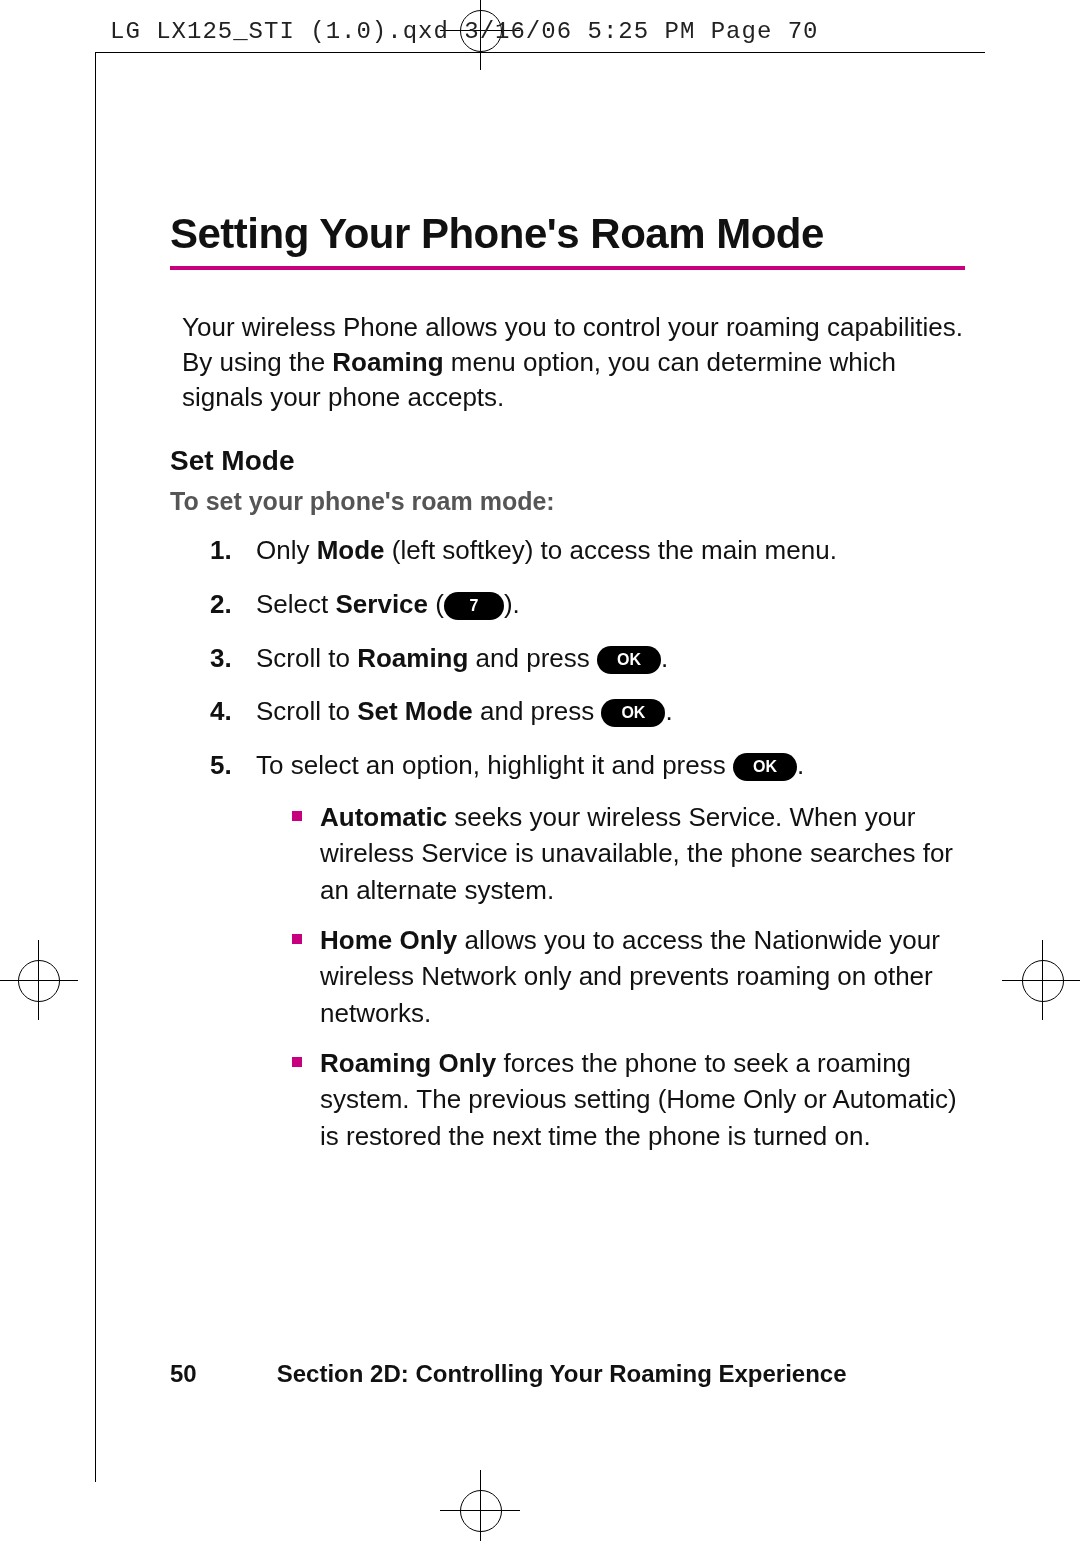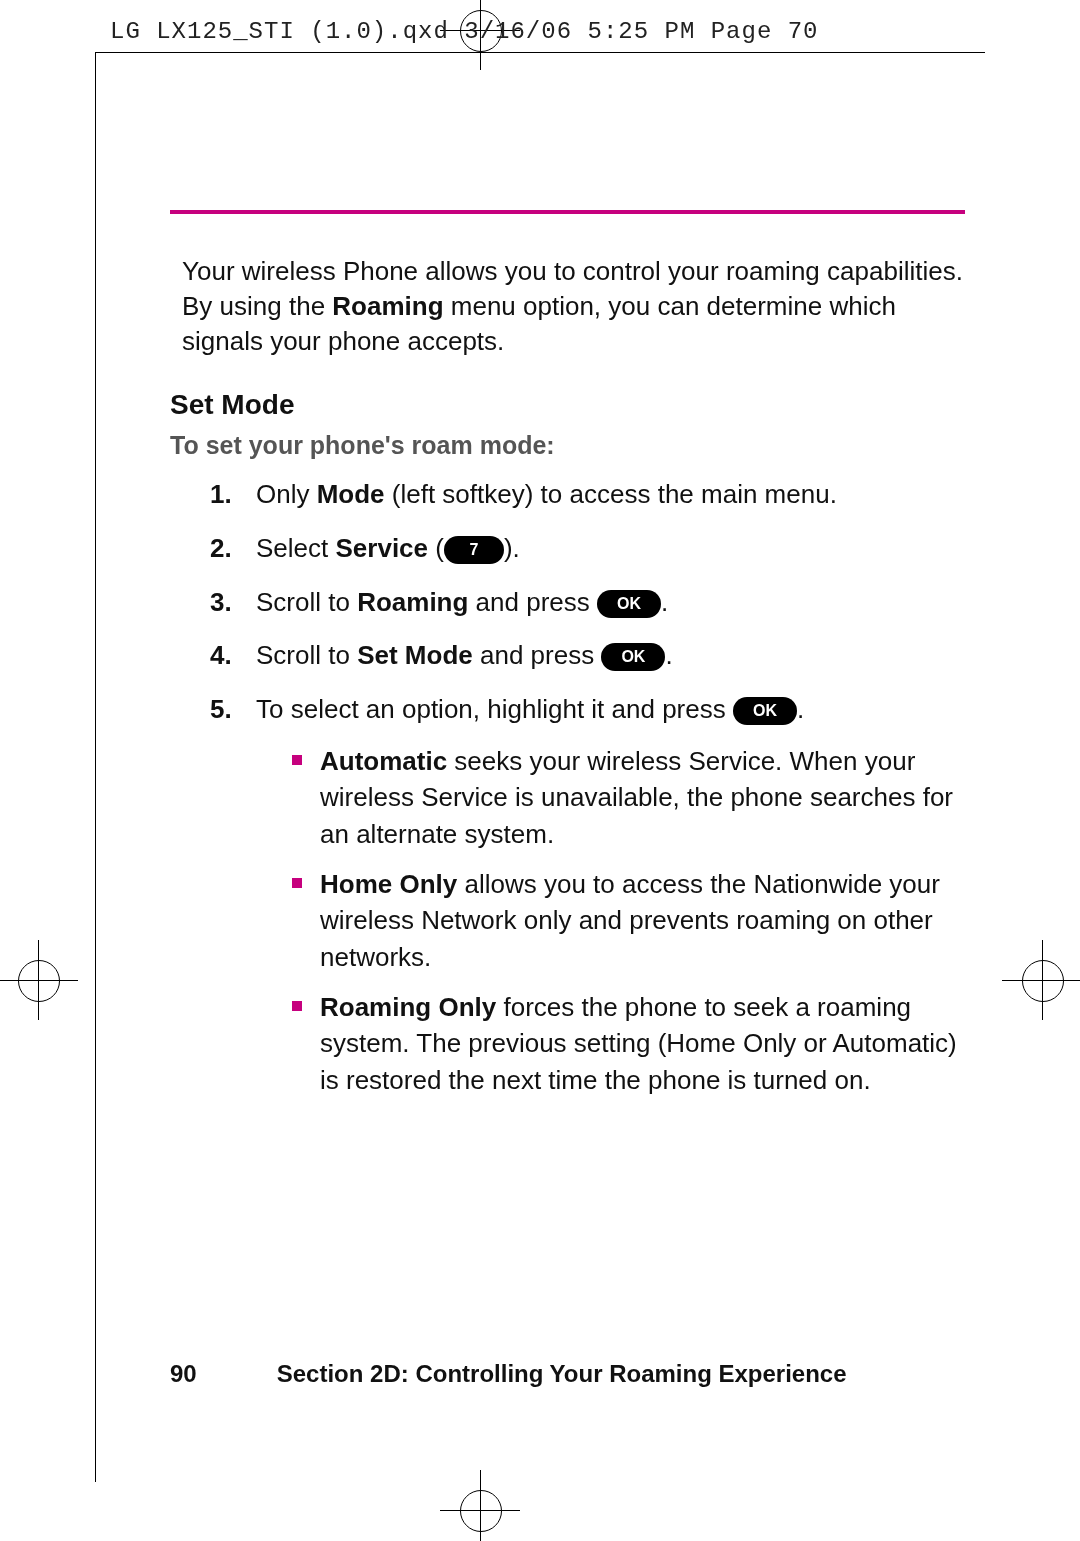--- a/index.html
+++ b/index.html
@@ -59,20 +59,21 @@
   <div class="reg reg-right">
       <div class="circ"></div>
     </div>
 
   <div class="frame-top"></div>
   <div class="frame-left"></div>
 
   <div class="slug">LG LX125_STI (1.0).qxd  3/16/06  5:25 PM  Page 70</div>
 
   <div class="col">
+    <h1 class="title">Setting Your Phone's Roam Mode</h1>
     <div class="rule"></div>
 
     <p class="intro">
       <span>Your wireless Phone allows you to control your roaming capabilities. By using the </span><b>Roaming</b><span> menu option, you can determine which signals your phone accepts.</span>
     </p>
 
     <h2 class="subhead">Set Mode</h2>
 
     <p class="lead">To set your phone's roam mode:</p>
 
@@ -106,17 +107,17 @@
           </li>
           <li>
             <b>Roaming Only</b><span> forces the phone to seek a roaming system. The previous setting (Home Only or Automatic) is restored the next time the phone is turned on.</span>
           </li>
         </ul>
       </li>
     </ol>
   </div>
 
   <div class="footer">
-    <span class="pg">90</span>
+    <span class="pg">50</span>
     <span class="sec">Section 2D: Controlling Your Roaming Experience</span>
   </div>
 
 </div>
 
 </body></html>

